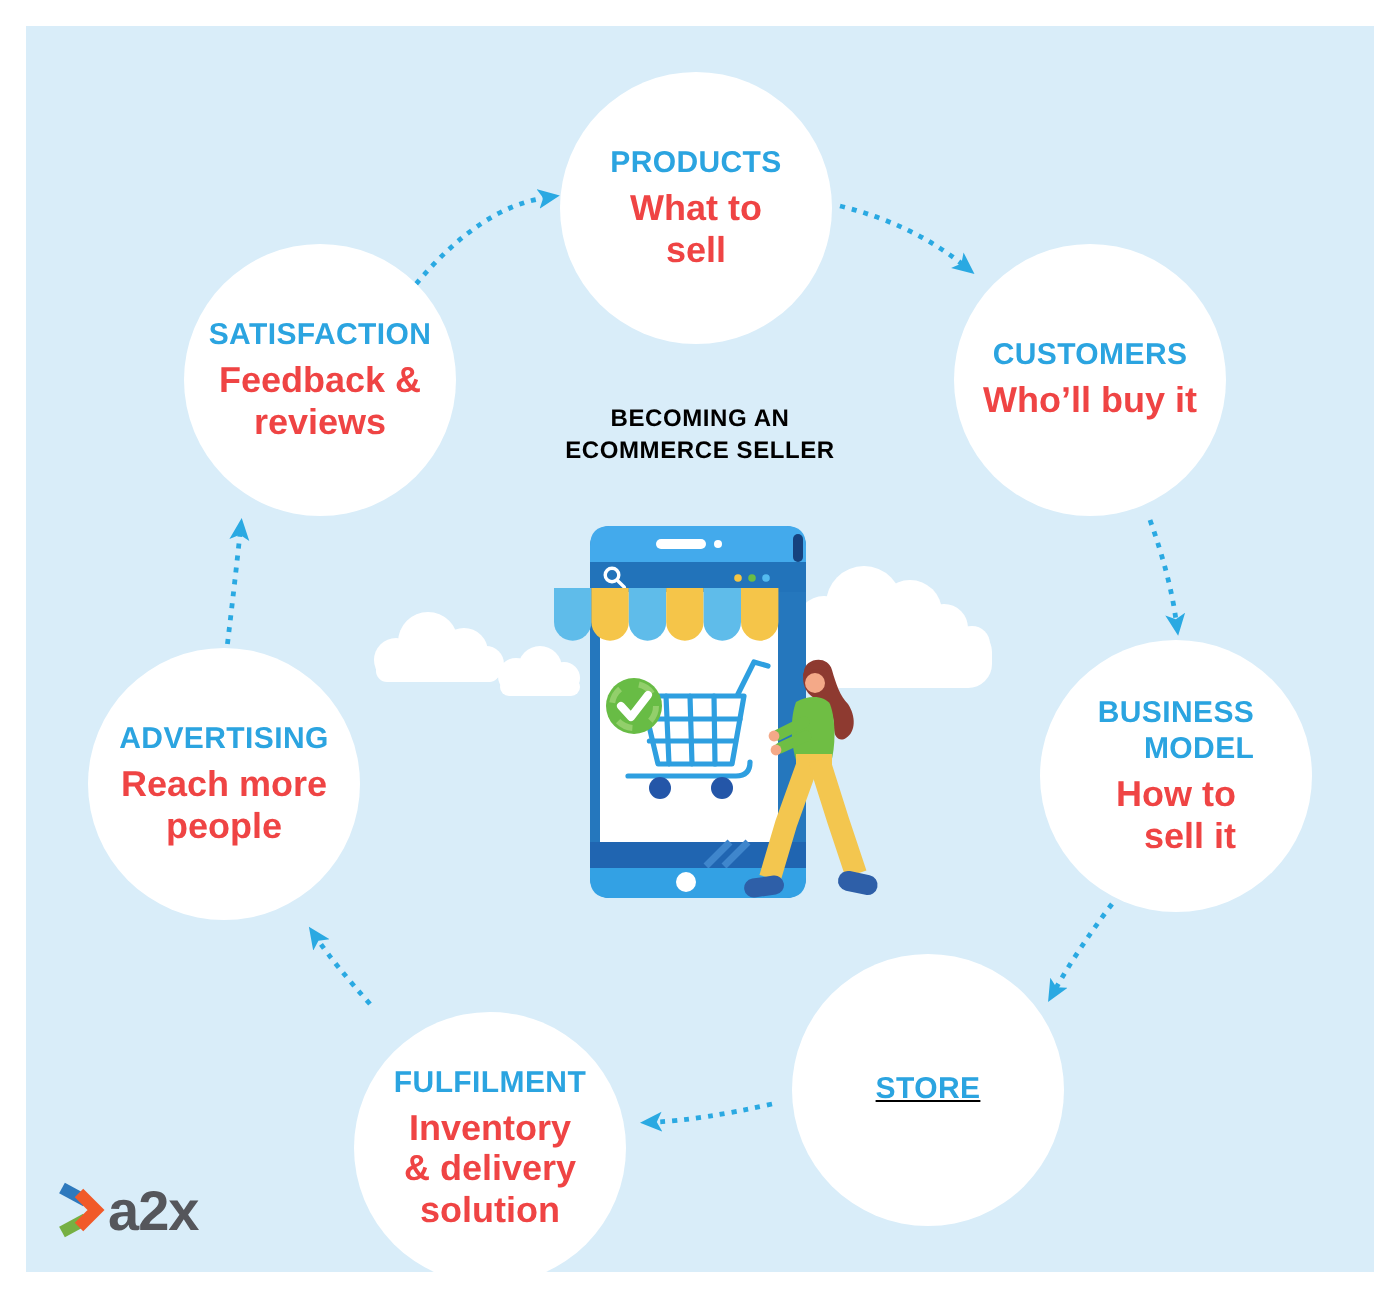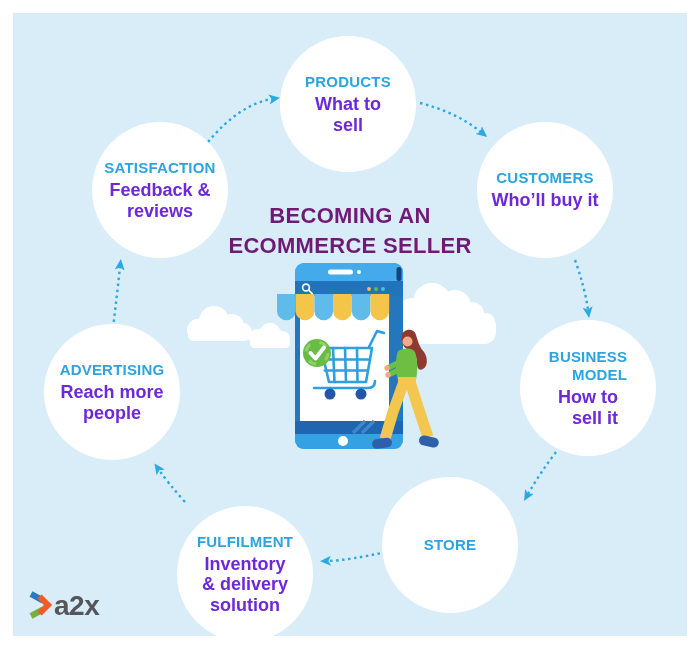--- a/index.html
+++ b/index.html
@@ -14,33 +14,33 @@
   .step{
     position:absolute;width:136px;height:136px;border-radius:50%;
     background:#ffffff;display:flex;flex-direction:column;
     align-items:center;justify-content:center;text-align:center;z-index:3;
   }
   .step-heading{
     color:#2ba4e0;font-size:15px;font-weight:700;line-height:1.22;
     white-space:pre-line;letter-spacing:.2px;
   }
   .step-body{
-    color:#6d28d9;font-size:18px;font-weight:600;line-height:1.14;
+    color:#ef4444;font-size:18px;font-weight:600;line-height:1.14;
     white-space:pre-line;margin-top:3px;
   }
   .step-products{left:280px;top:36px;align-items:center;}
   .step-customers{left:477px;top:122px;}
   .step-business-model{left:520px;top:320px;text-align:right;}
-  .step-store{left:382px;top:477px;}
+  .step-store{left:396px;top:477px;text-decoration:underline;}
   .step-fulfilment{left:177px;top:506px;}
   .step-advertising{left:44px;top:324px;}
   .step-satisfaction{left:92px;top:122px;}
   .center-title{
     position:absolute;left:228px;top:201px;width:244px;text-align:center;
-    color:#701a75;font-size:22px;font-weight:800;line-height:1.35;
+    color:#000000;font-size:12px;font-weight:800;line-height:1.35;
     letter-spacing:.3px;z-index:3;
   }
   .arrows-layer{position:absolute;left:0;top:0;z-index:2;pointer-events:none;}
   .illustration{position:absolute;left:180px;top:250px;z-index:2;}
   .logo{position:absolute;left:28px;top:586px;z-index:4;}
 </style>
 </head>
 <body>
 
 <div class="panel"></div>

